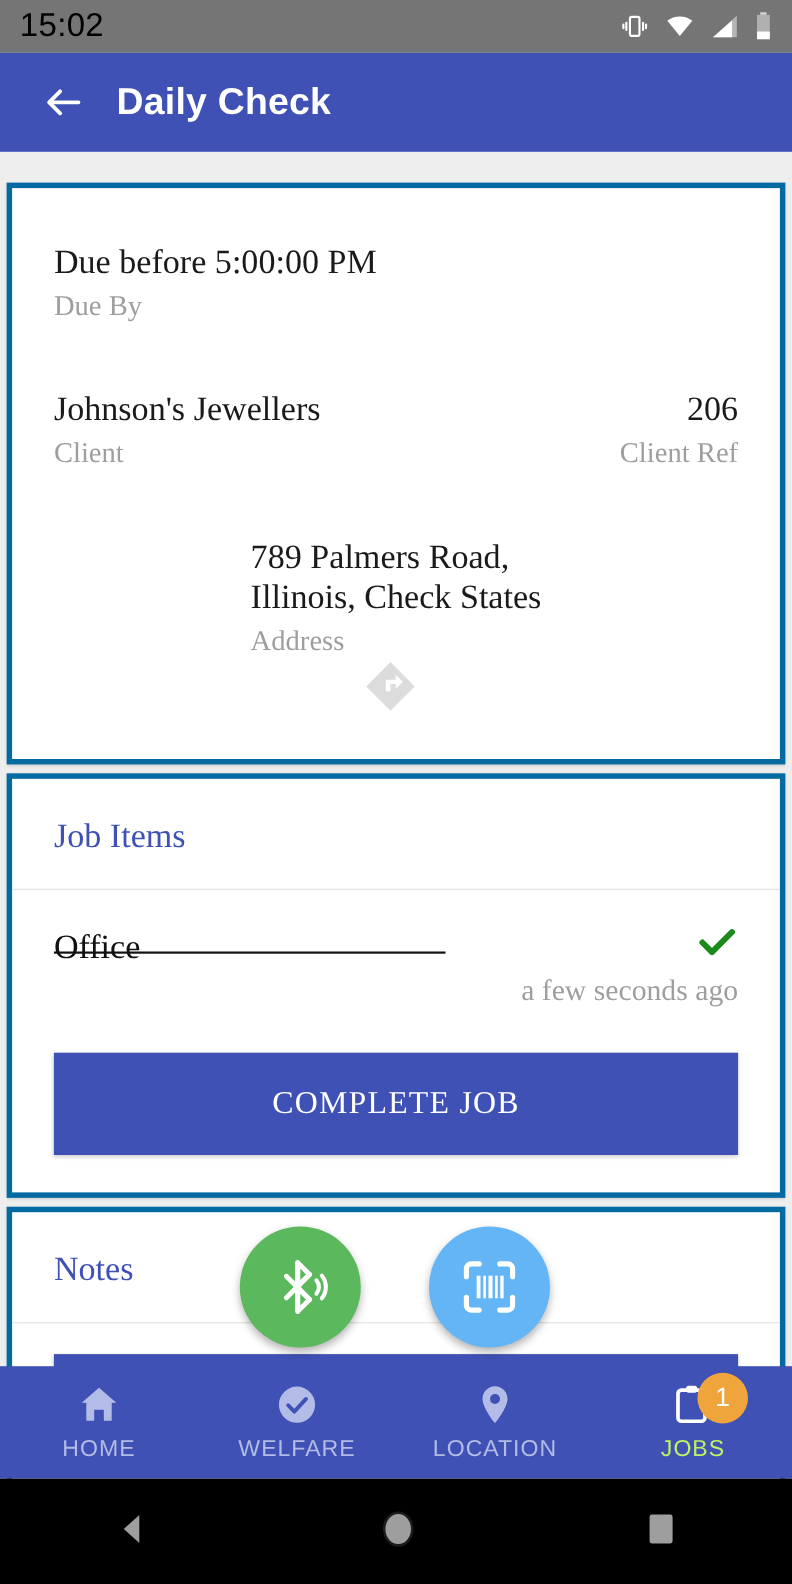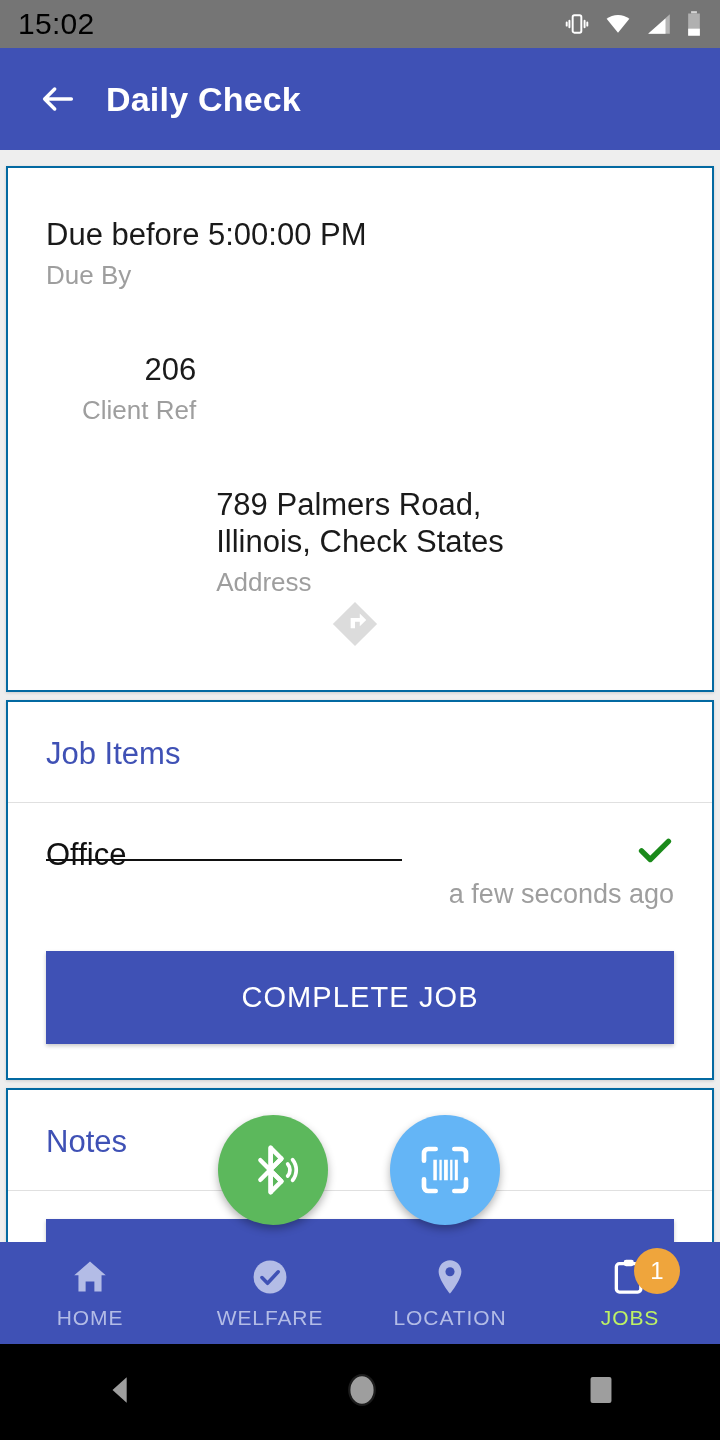--- a/index.html
+++ b/index.html
@@ -15,35 +15,36 @@
   .status-bar {
     height:48px; background:#757575; display:flex; align-items:center;
     padding:0 18px; justify-content:space-between;
   }
   .status-time { color:#000000; font-size:30px; letter-spacing:.3px; }
   .status-icons { display:flex; align-items:center; gap:14px; }
   .status-icons svg { display:block; }
 
   
   .app-bar {
-    height:102px; background:#3f51b5; display:flex; align-items:center;
+    height:90px; background:#3f51b5; display:flex; align-items:center;
     padding:0 38px; gap:28px;
   }
   .back-arrow { width:40px; height:40px; flex:none; }
   .app-title { color:#fff; font-size:34px; font-weight:bold; letter-spacing:.2px; }
 
   
   .content {
     position:absolute; top:158px; left:0; right:0; bottom:0;
     background:#eeeeee; overflow:hidden;
   }
   .card {
-    background:#fff; border:2px solid #0369a1;
+    background:#fff; border:5px solid #0369a1;
     box-shadow:0 1px 3px rgba(0,0,0,.14);
     margin:8px 6px;
+    font-family:Liberation Serif, serif;
   }
 
   
   .info-row { padding:28px 38px 10px 38px; display:flex; justify-content:space-between; align-items:flex-start; }
   .info-row.first { padding-top:48px; }
   .info-left { display:flex; flex-direction:column; }
   .info-right { display:flex; flex-direction:column; align-items:flex-end;margin-left:36px; }
   .info-value { font-size:31px; color:#1a1a1a; line-height:1.22; }
   .info-label { font-size:26px; color:#9e9e9e; margin-top:6px; }
   .addr-row { padding:30px 38px 40px 38px; display:flex; justify-content:space-between; align-items:center; }
@@ -150,20 +151,24 @@
     <div class="card">
 
       <div class="info-row first">
         <div class="info-left">
           <span class="info-value">Due before 5:00:00 PM</span>
           <span class="info-label">Due By</span>
         </div>
       </div>
 
       <div class="info-row" style="padding-top:50px;">
+        <div class="info-left">
+          <span class="info-value">Johnson's Jewellers</span>
+          <span class="info-label">Client</span>
+        </div>
         <div class="info-right">
           <span class="info-value">206</span>
           <span class="info-label">Client Ref</span>
         </div>
       </div>
 
       <div class="addr-row" style="padding-top:50px;flex-direction:column;">
         <div class="info-left">
           <span class="info-value">789 Palmers Road,</span>
           <span class="info-value">Illinois, Check States</span>

